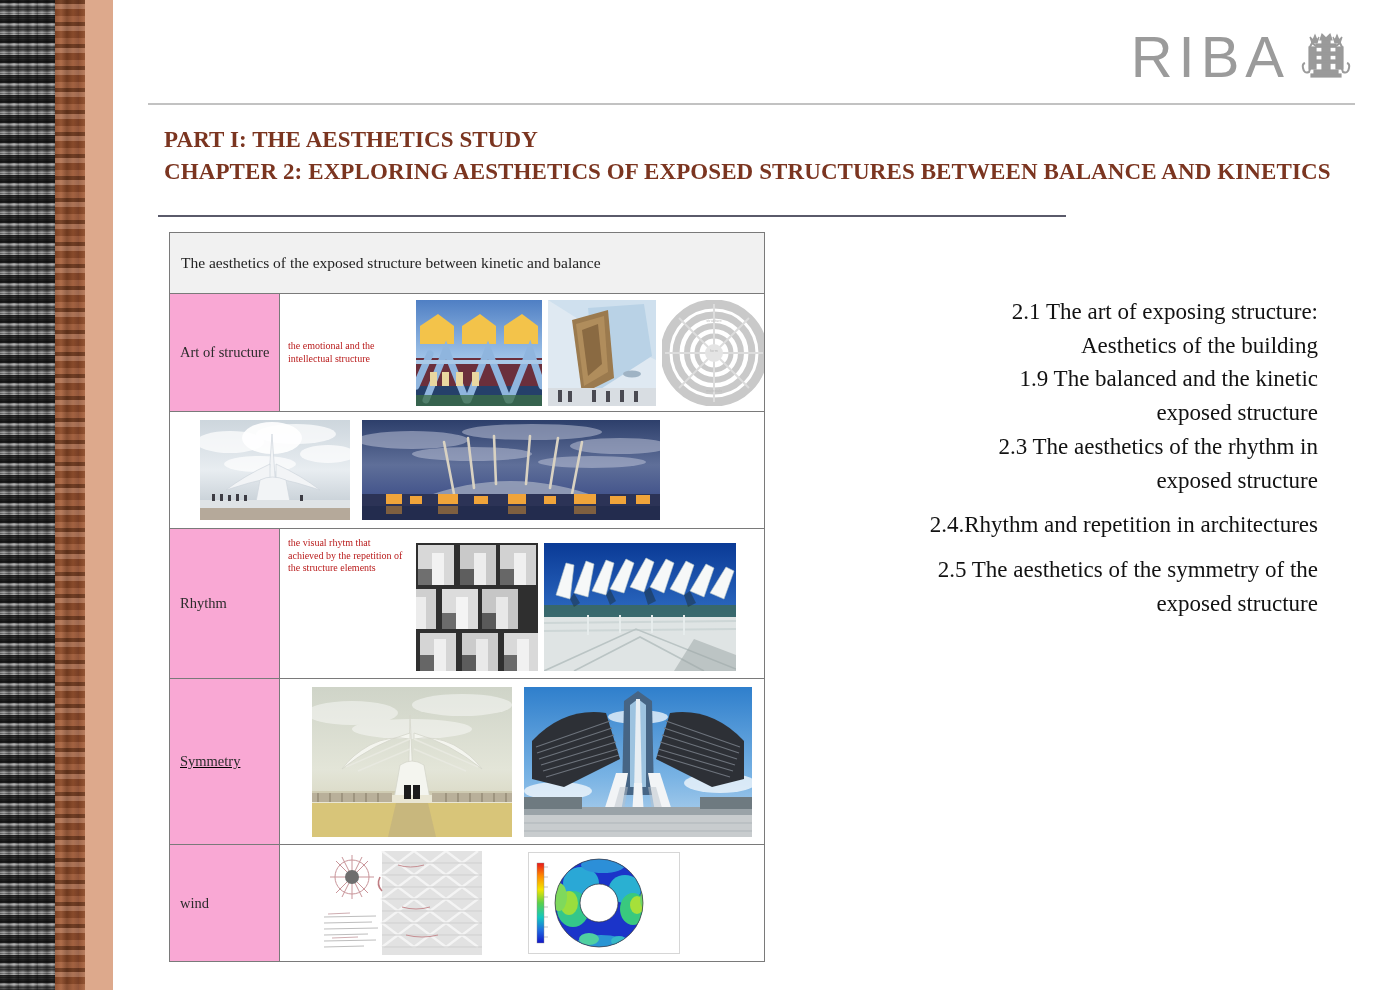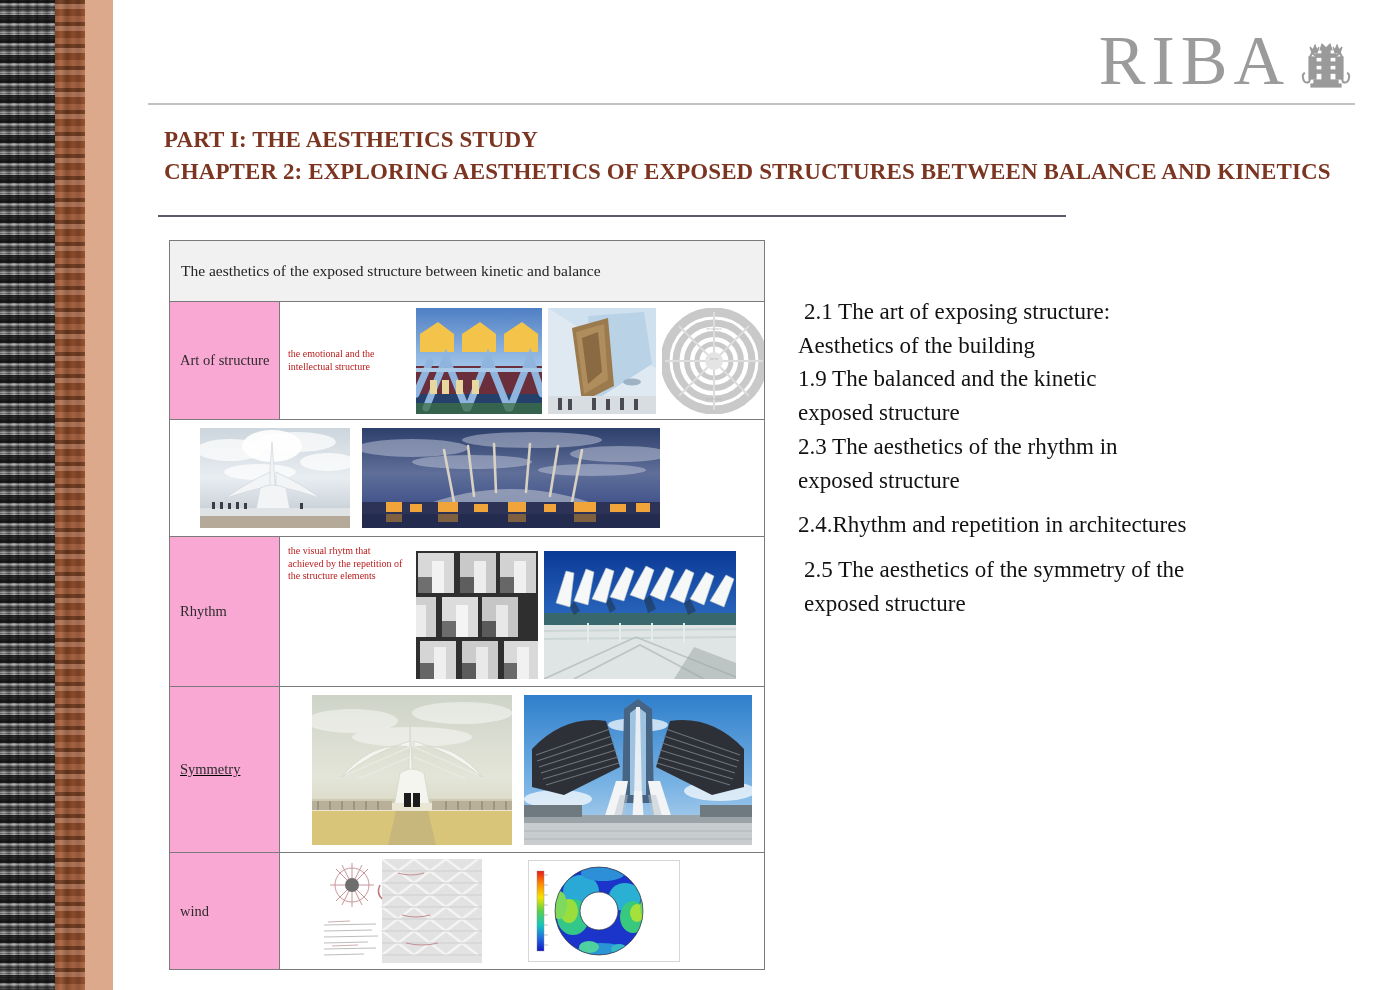--- a/index.html
+++ b/index.html
@@ -50,22 +50,22 @@
     left:85px;width:28px;
     background:#dda98c;
   }
   
   #riba-logo{
     position:absolute;right:48px;top:26px;
     display:flex;align-items:flex-end;gap:10px;
     color:#9a9a9a;
   }
   #riba-wordmark{
-    font-family:Liberation Serif, serif;
-    font-size:70px;letter-spacing:6px;line-height:1;
+    font-family:Liberation Sans, sans-serif;
+    font-size:58px;letter-spacing:6px;line-height:1;
     color:#9b9b9b;font-weight:400;
   }
   #riba-emblem{width:52px;height:56px;display:block;margin-bottom:4px;}
   #header-rule{
     position:absolute;left:148px;top:103px;width:1207px;height:2px;
     background:#c2c2c2;
   }
   
   #title-block{
     position:absolute;left:164px;top:124px;width:1180px;
@@ -77,21 +77,21 @@
     position:absolute;left:158px;top:215px;width:908px;height:2px;
     background:#5a5a6a;
   }
   
   #matrix-table{
     position:absolute;left:169px;top:232px;
     width:596px;height:730px;
     border:1px solid #7a7a7a;
     background:#ffffff;
     box-sizing:border-box;
-    display:flex;flex-direction:column;margin-top:8px;
+    display:flex;flex-direction:column;
   }
   .trow{display:flex;border-top:1px solid #7a7a7a;box-sizing:border-box;}
   .trow:first-child{border-top:none;}
   #thead-row{
     background:#f1f1f1;height:60px;align-items:center;
   }
   #thead-label{
     padding-left:11px;font-size:15.5px;color:#232323;
     font-family:"Liberation Serif", serif;
   }
@@ -120,21 +120,21 @@
   #row-art{height:118px;}
   #row-kinetic{height:117px;}
   #row-rhythm{height:150px;}
   #row-symmetry{height:166px;text-decoration:underline;}
   #row-wind{height:117px;}
   
   #outline-list{
     position:absolute;left:798px;top:296px;width:520px;
     font-size:23px;color:#121212;line-height:1.38;
   }
-  .outline-item{margin:0 0 2px 0;}
+  .outline-item{margin:0 0 2px 0;text-align:right;}
   .outline-item.spaced{margin-top:13px;}
   .outline-item.indent{text-indent:6px;}
 </style>
 </head>
 <body>
 
 <div id="sidebar">
   <div class="band" id="band-dark"></div>
   <div class="band" id="band-brown"></div>
   <div class="band" id="band-salmon"></div>

